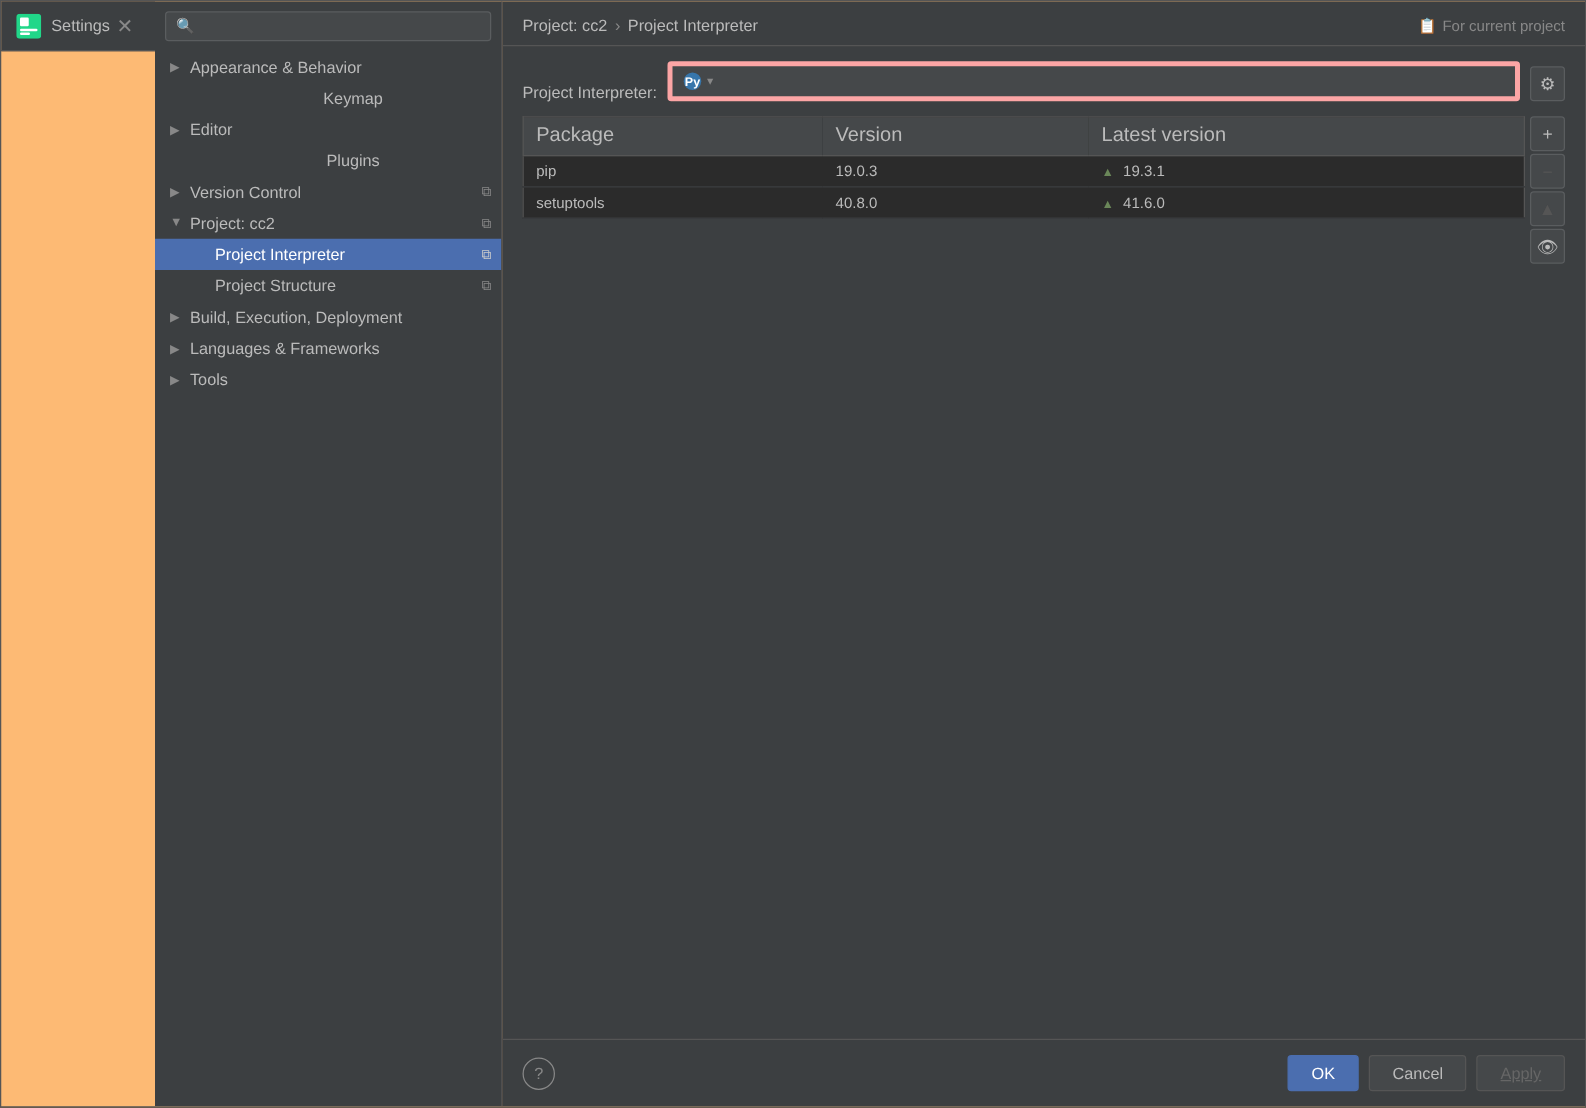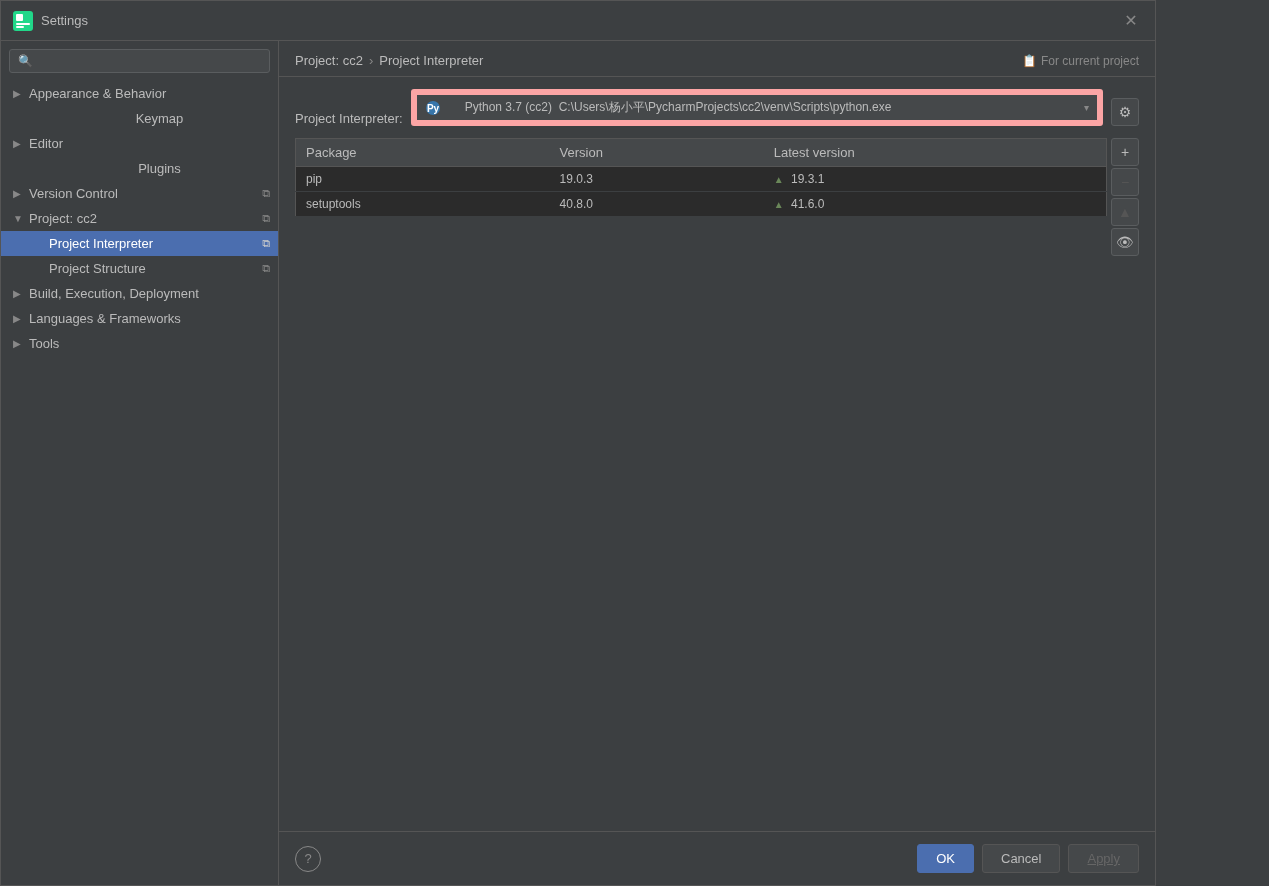--- a/index.html
+++ b/index.html
@@ -6,25 +6,25 @@
     body {
       background: #3c3f41;
       font-family: 'Segoe UI', Arial, sans-serif;
       font-size: 13px;
       color: #bbbbbb;
       width: 1269px;
       height: 886px;
       overflow: hidden;
     }
     .window {
-      width: 1156px;
+      width: 1269px;
       height: 886px;
       background: #fdba74;
       display: flex;
-      flex-direction: column;
+      flex-direction: row;
       border: 1px solid #555;
     }
     .titlebar {
       background: #3c3f41;
       height: 40px;
       display: flex;
       align-items: center;
       padding: 0 12px;
       border-bottom: 1px solid #555;
       flex-shrink: 0;
@@ -158,28 +158,28 @@
     }
     .interpreter-label {
       font-size: 13px;
       color: #bbbbbb;
       white-space: nowrap;
       flex-shrink: 0;
     }
     .interpreter-dropdown {
       flex: 1;
       background: #45484a;
-      border: 6px solid #fca5a5;
+      border: 4px solid #fca5a5;
       border-radius: 3px;
       padding: 4px 8px;
       color: #bbbbbb;
       font-size: 12px;
       display: flex;
       align-items: center;
-      gap: 24px;
+      gap: 4px;
       cursor: pointer;
     }
     .interpreter-dropdown .dropdown-text {
       flex: 1;
       overflow: hidden;
       text-overflow: ellipsis;
       white-space: nowrap;
     }
     .interpreter-dropdown .dropdown-arrow {
       color: #888;
@@ -204,21 +204,21 @@
       width: 100%;
       border-collapse: collapse;
       background: #2b2b2b;
       border: 1px solid #555;
     }
     .packages-table th {
       background: #45484a;
       padding: 6px 10px;
       text-align: left;
       font-weight: normal;
-      font-size: 13px;
+      font-size: 16px;
       color: #bbbbbb;
       border-bottom: 1px solid #555;
     }
     .packages-table td {
       padding: 5px 10px;
       font-size: 12px;
       color: #bbbbbb;
       border-bottom: 1px solid #3c3f41;
     }
     .upgrade-arrow {
@@ -407,23 +407,20 @@
 
       <div class="content-body">
 
         <div class="interpreter-row">
           <span class="interpreter-label">Project Interpreter:</span>
           <div class="interpreter-dropdown">
             <svg class="py-icon" viewBox="0 0 16 16">
               <circle cx="8" cy="8" r="7" fill="#3776AB"></circle>
               <text x="8" y="12" text-anchor="middle" fill="white" font-size="10" font-weight="bold">Py</text>
             </svg>
-            <span class="dropdown-text">
-              Python 3.7 (cc2)&nbsp;&nbsp;C:\Users\杨小平\PycharmProjects\cc2\venv\Scripts\python.exe
-            </span>
             <span class="dropdown-arrow">▾</span>
           </div>
           <div class="settings-btn">
             <span>⚙</span>
           </div>
         </div>
 
         <div class="table-wrapper">
           <table class="packages-table">
             <thead>

